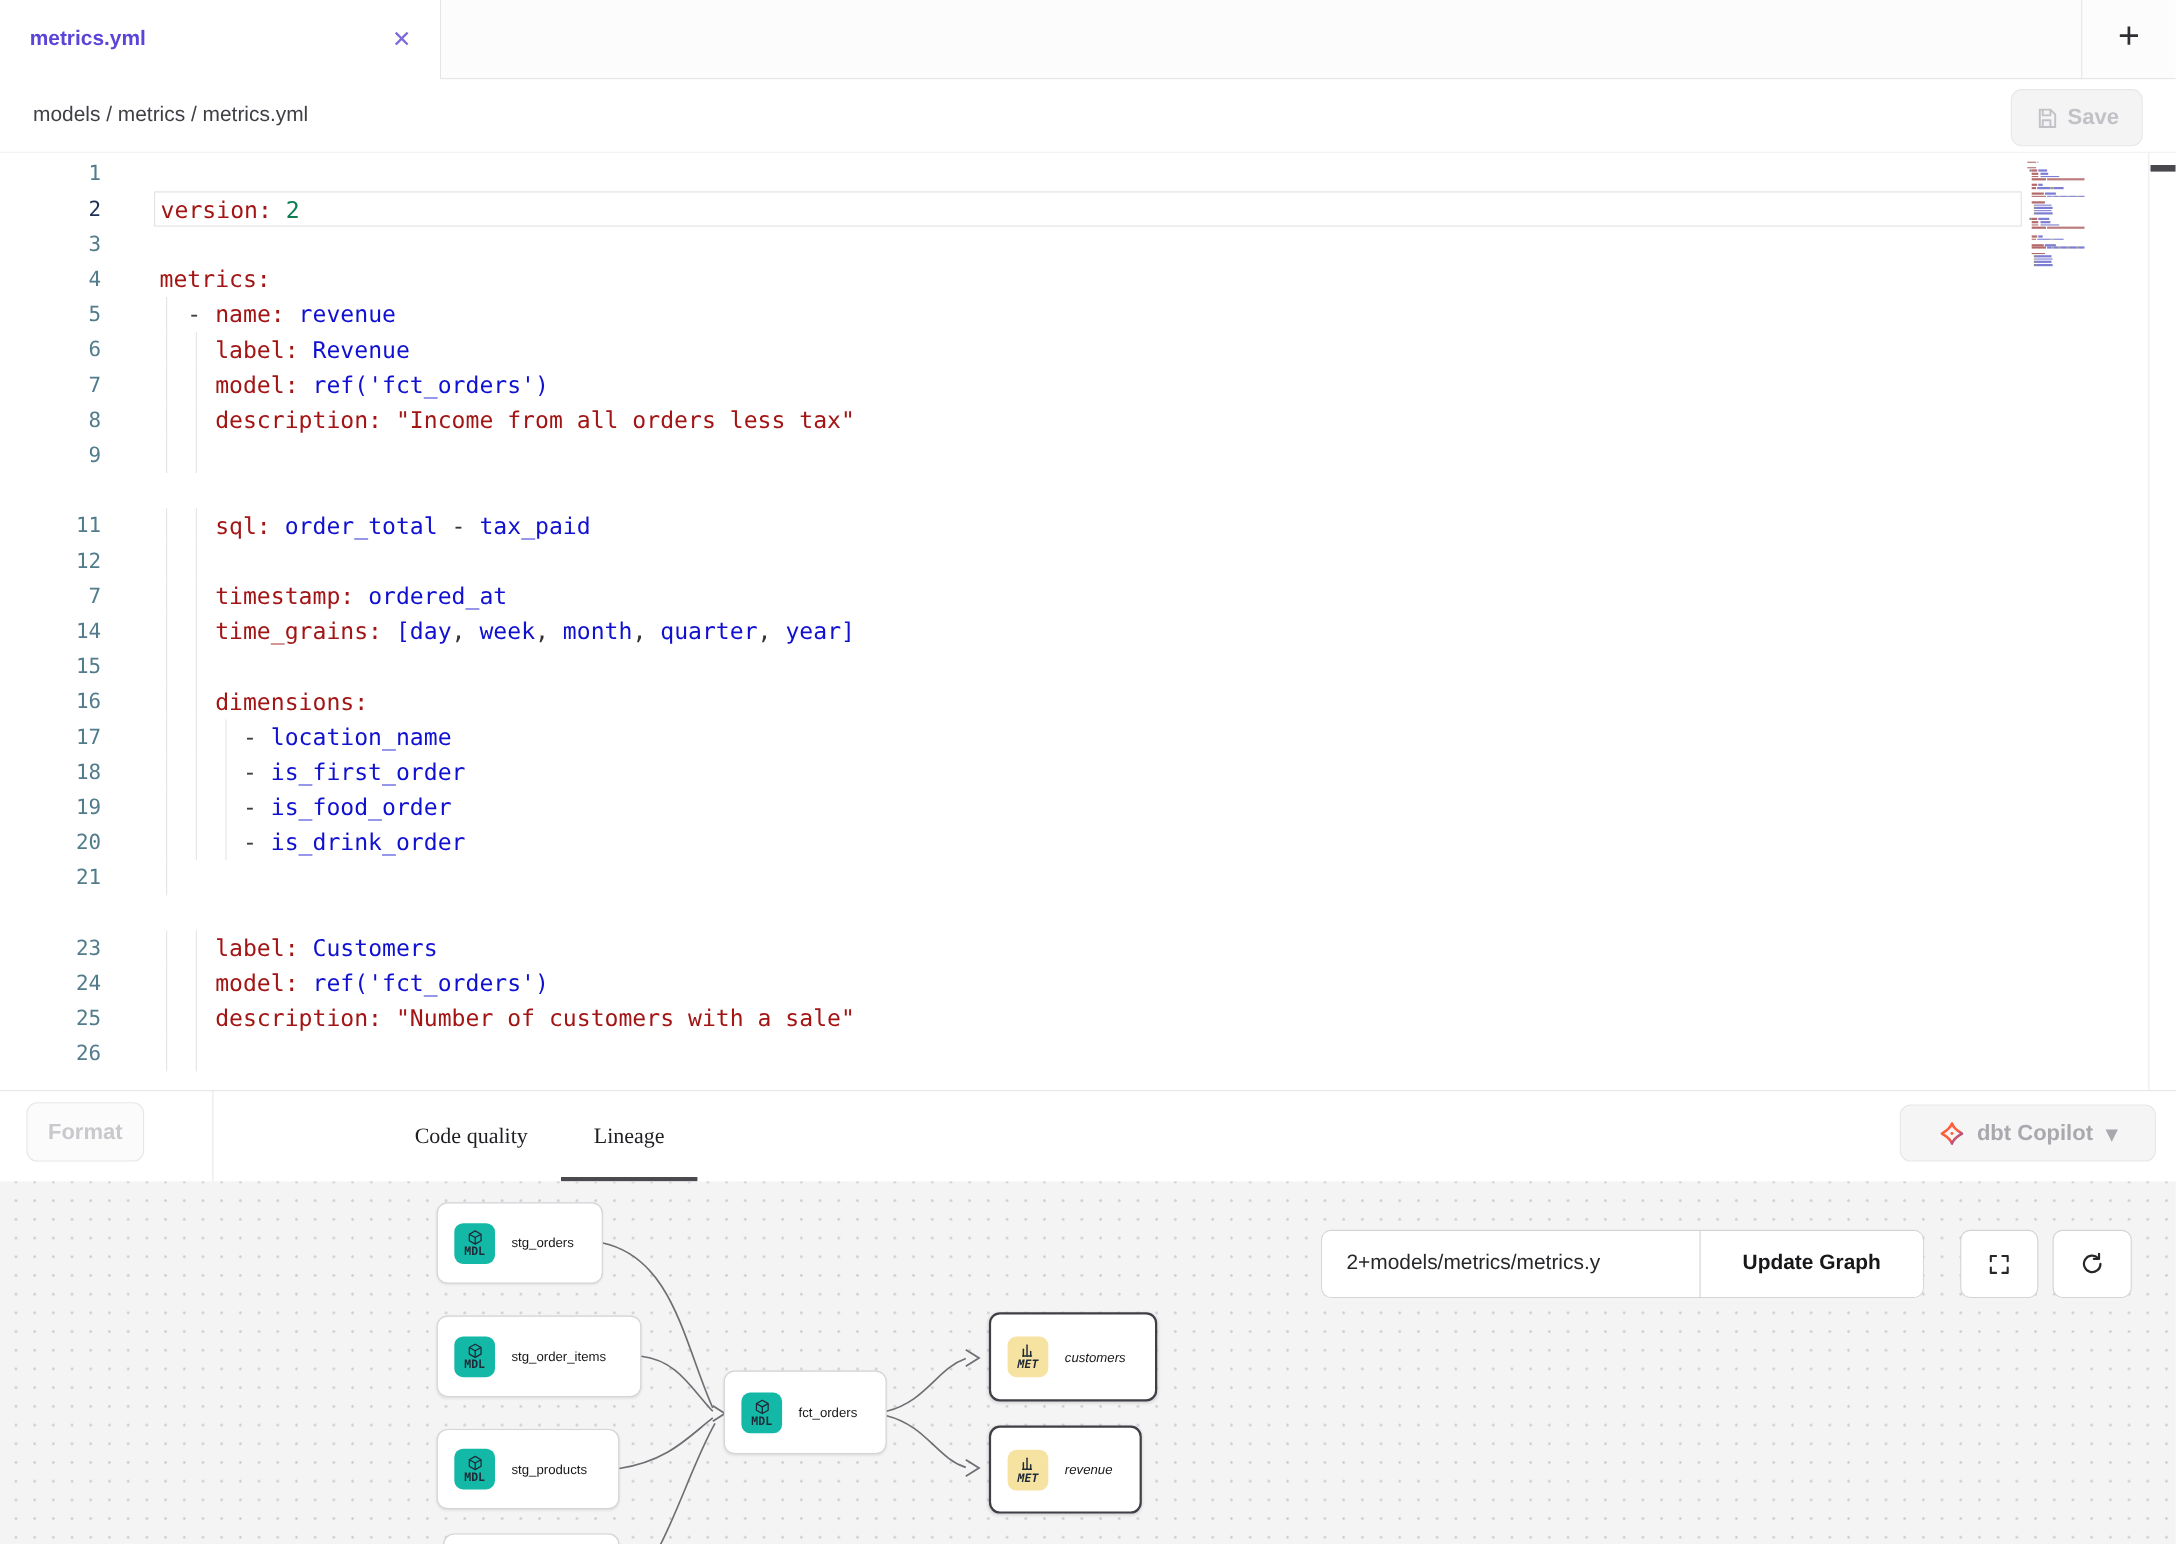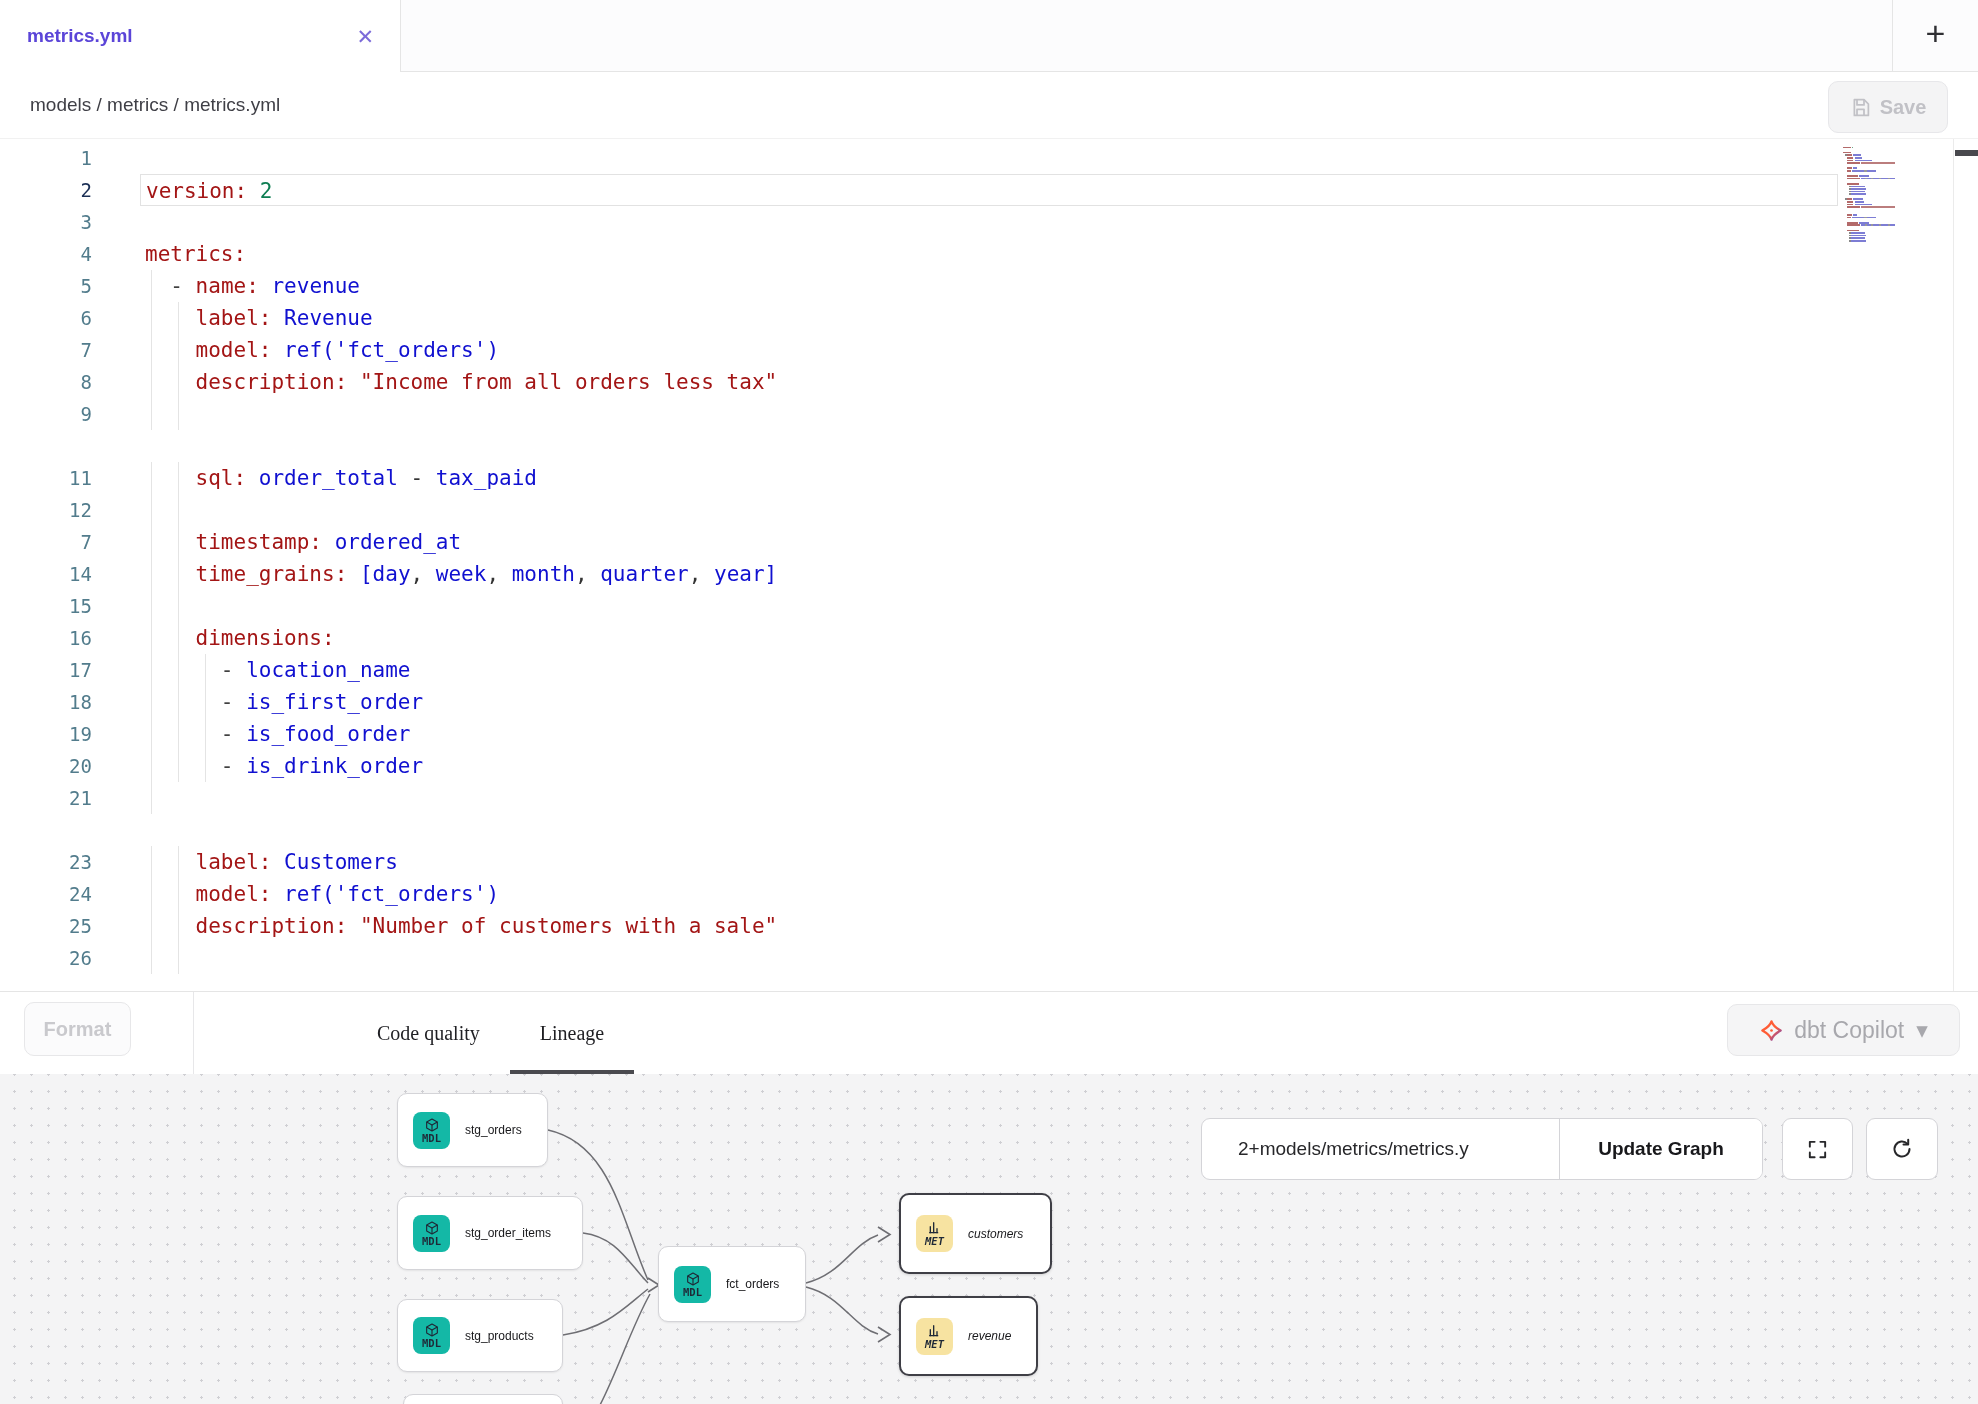--- a/index.html
+++ b/index.html
@@ -52,42 +52,42 @@
     background:#fbfbfc; border:1px solid #e7e7e9; border-radius:10px;
     color:#c9c9cd; font-size:20px; font-weight:700; display:flex; align-items:center; justify-content:center; }
   .botbar .vdiv { position:absolute; left:193px; top:0; bottom:0; width:1px; background:#e7e7e9; }
   .bb-tabs { position:absolute; left:347px; top:0; bottom:0; display:flex;font-family:Liberation Serif, serif; }
   .bb-tab { padding:0 30px; display:flex; align-items:center; font-size:20px; color:#1f1f23;
     position:relative; cursor:pointer; }
   .bb-tab.active::after { content:""; position:absolute; left:0; right:0; bottom:0; height:4px; background:#4a4a4f; }
   .copilot-btn { position:absolute; left:1727px; top:12px; width:233px; height:52px;
     background:#f5f5f6; border:1px solid #e7e7e9; border-radius:10px;
     display:flex; align-items:center; justify-content:center; gap:10px; }
-  .copilot-btn span { color:#a8a8ad; font-size:23px; font-weight:400; }
+  .copilot-btn span { color:#a8a8ad; font-size:20px; font-weight:700; }
   .chev { color:#a8a8ad; font-size:15px; margin-left:2px; }
 
   
   .canvas { position:relative; height:330px; background:#f4f4f5; overflow:hidden;
     background-image:radial-gradient(circle, #cfcfd3 1.2px, transparent 1.3px);
     background-size:17px 17px; background-position:6px 9px; }
   .edges { position:absolute; left:0; top:0; width:1978px; height:330px; }
   .gnode { position:absolute; background:#fff; border:1px solid #d4d4d8; border-radius:10px;
     display:flex; align-items:center; padding-left:15px; gap:15px;
     box-shadow:0 1px 2px rgba(0,0,0,.07); cursor:pointer; }
   .gnode.met { border:2px solid #3f3f46; box-shadow:0 1px 3px rgba(0,0,0,.15);font-style:italic; }
   .badge { width:37px; height:37px; border-radius:8px; display:flex; flex-direction:column;
     align-items:center; justify-content:center; flex:0 0 auto; }
   .badge.mdl { background:#14b8a6; }
   .badge.met { background:#f7e3a1; }
   .badge .btxt { font-family:"DejaVu Sans Mono", monospace; font-size:10.5px; font-weight:700;
     color:#1f2937; line-height:11px; }
   .nlabel { font-size:12px; color:#18181b; white-space:nowrap; }
 
   .graph-toolbar { position:absolute; left:1201px; top:44px; height:62px; display:flex;
-    background:#fff; border:1px solid #d4d4d8; border-radius:9px; overflow:hidden;padding-left:14px; }
+    background:#fff; border:1px solid #d4d4d8; border-radius:9px; overflow:hidden; }
   .graph-filter { width:343px; height:100%; border:none; outline:none; padding:0 22px;
     font-size:19px; color:#27272a; font-family:"Liberation Sans", sans-serif; background:#fff; }
   .update-btn { width:203px; border:none; border-left:1px solid #d4d4d8; background:#fff;
     font-size:19px; font-weight:700; color:#18181b; font-family:"Liberation Sans", sans-serif; cursor:pointer; }
   .icon-btn { position:absolute; top:44px; width:71px; height:62px; background:#fff;
     border:1px solid #d4d4d8; border-radius:9px; display:flex; align-items:center;
     justify-content:center; cursor:pointer; }
   .icon-btn.fs { left:1782px; } .icon-btn.rf { left:1866px; width:72px; }
 </style>
 </head>

